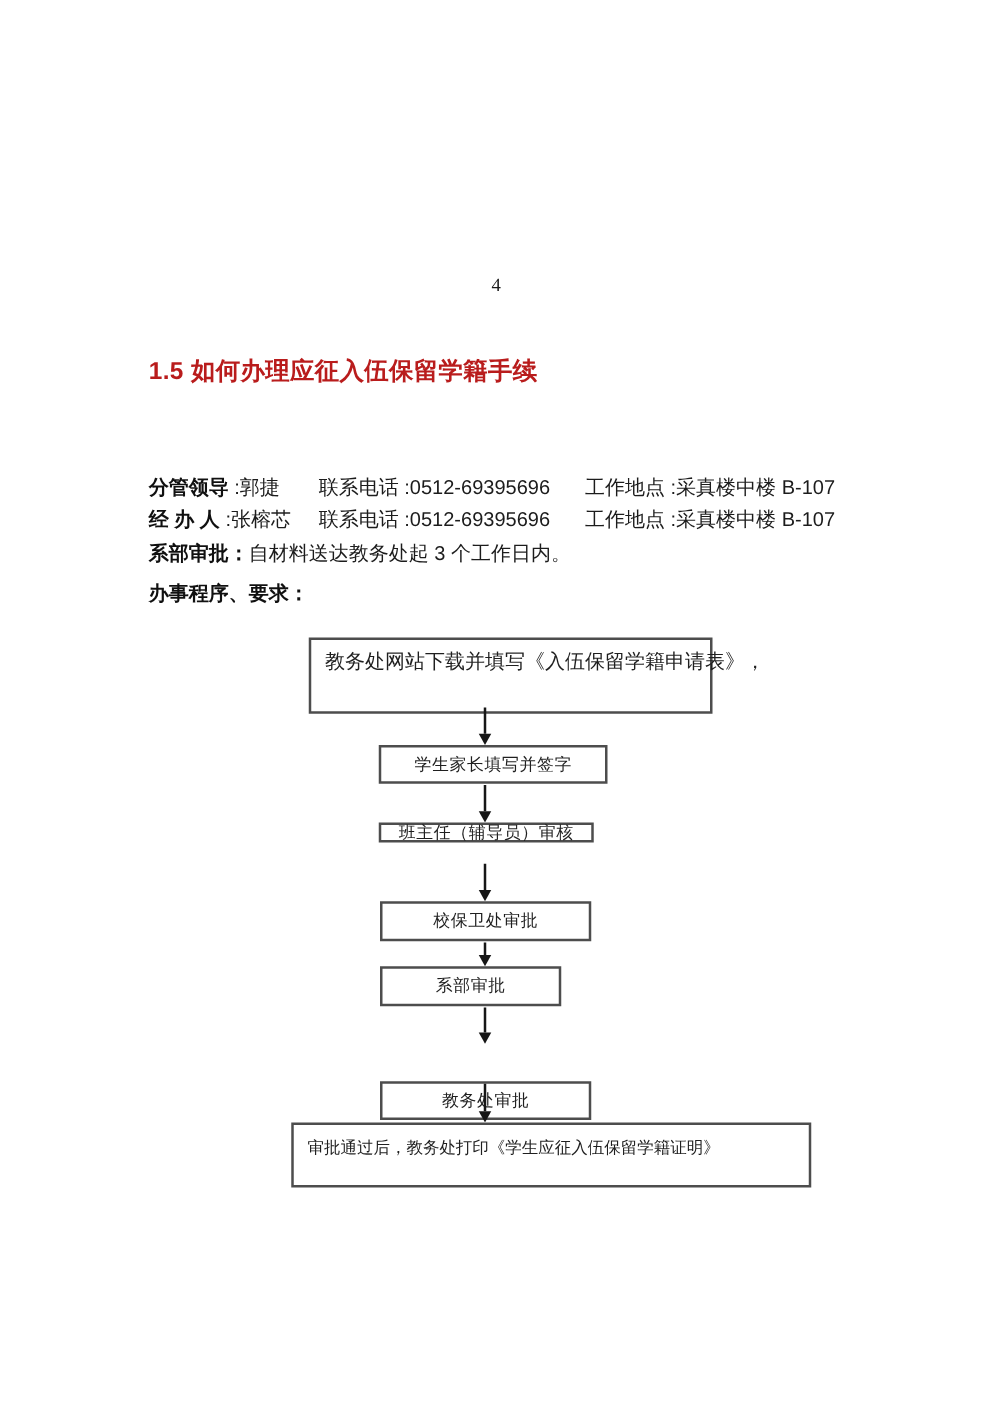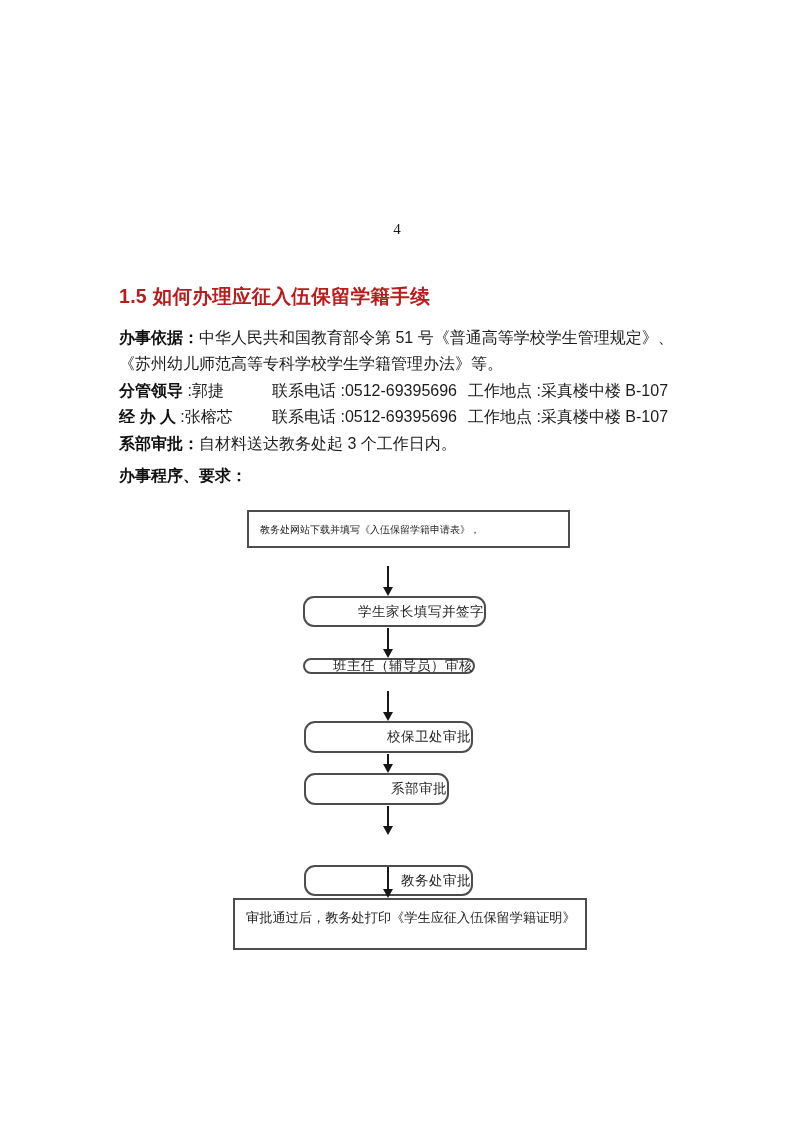--- a/index.html
+++ b/index.html
@@ -41,55 +41,54 @@
     position: absolute;
     left: 119px;
     font-size: 16px;
     line-height: 1.15;
     white-space: nowrap;
     color: #1c1c1c;
   }
   .bodyline b { font-weight: 700; color: #101010; }
   .seg { position: absolute; top: 0; white-space: nowrap; }
   .seg-role  { left: 0; }
-  .seg-phone { left: 136px; margin-left: 17px; }
+  .seg-phone { left: 136px; }
   .seg-place { left: 349px; }
   .contact-row { width: 600px; height: 20px; text-align: center; }
 
   
   .flow-box {
     position: absolute;
     box-sizing: border-box;
     border: 2px solid #4d4d4d;
     background: #ffffff;
     font-family: "Liberation Serif", "DejaVu Serif", serif;
     color: #1f1f1f;
   }
   .flow-box.center {
     display: flex;
     align-items: center;
-    justify-content: flex-end;
+    justify-content: center;
     font-size: 13.5px;
     letter-spacing: 0.5px;
     white-space: nowrap;
-    border-radius: 11px;
   }
   .flow-box.multiline {
     padding: 7px 8px 0 11px;
     line-height: 21px;
     white-space: nowrap;
   }
   .flow-line { white-space: nowrap; }
-  .fb1 { left: 247px; top: 510px; width: 323px; height: 38px; font-size: 10px; }
+  .fb1 { left: 247px; top: 510px; width: 323px; height: 61px; font-size: 16px; }
   .fb2 { left: 303px; top: 596px; width: 183px; height: 31px; }
   .fb3 { left: 303px; top: 658px; width: 172px; height: 16px; }
   .fb4 { left: 304px; top: 721px; width: 169px; height: 32px; }
   .fb5 { left: 304px; top: 773px; width: 145px; height: 32px; }
   .fb6 { left: 304px; top: 835px; width: 169px; height: 31px; margin-top: 30px; }
-  .fb7 { left: 233px; top: 898px; width: 354px; height: 52px; font-size: 13.2px; }
+  .fb7 { left: 233px; top: 898px; width: 416px; height: 52px; font-size: 13.2px; }
 
   .arrow { position: absolute; left: 383px; width: 10px; }
   .arrow-line {
     position: absolute;
     left: 4px;
     top: 0;
     width: 2px;
     background: #161616;
   }
   .arrow-head {
@@ -110,23 +109,21 @@
 </style>
 </head>
 <body>
 
 <div class="page">
 
   <div class="page-number">4</div>
 
   <div class="heading">1.5 如何办理应征入伍保留学籍手续</div>
 
-  <div class="bodyline" style="top:329px"><b>办事依据：</b><span>中华人民共和国教育部令第 51 号《普通高等学校学生管理规定》、</span></div>
 
-  <div class="bodyline" style="top:355px"><span>《苏州幼儿师范高等专科学校学生学籍管理办法》等。</span></div>
 
   <div class="bodyline contact-row" style="top:382px">
     <span class="seg seg-role"><b>分管领导</b><span> :郭捷</span></span>
     <span class="seg seg-phone"><span>联系电话</span><span> :0512-69395696</span></span>
     <span class="seg seg-place"><span>工作地点</span><span> :采真楼中楼 B-107</span></span>
   </div>
 
   <div class="bodyline contact-row" style="top:408px">
     <span class="seg seg-role"><b>经 办 人</b><span> :张榕芯</span></span>
     <span class="seg seg-phone"><span>联系电话</span><span> :0512-69395696</span></span>

